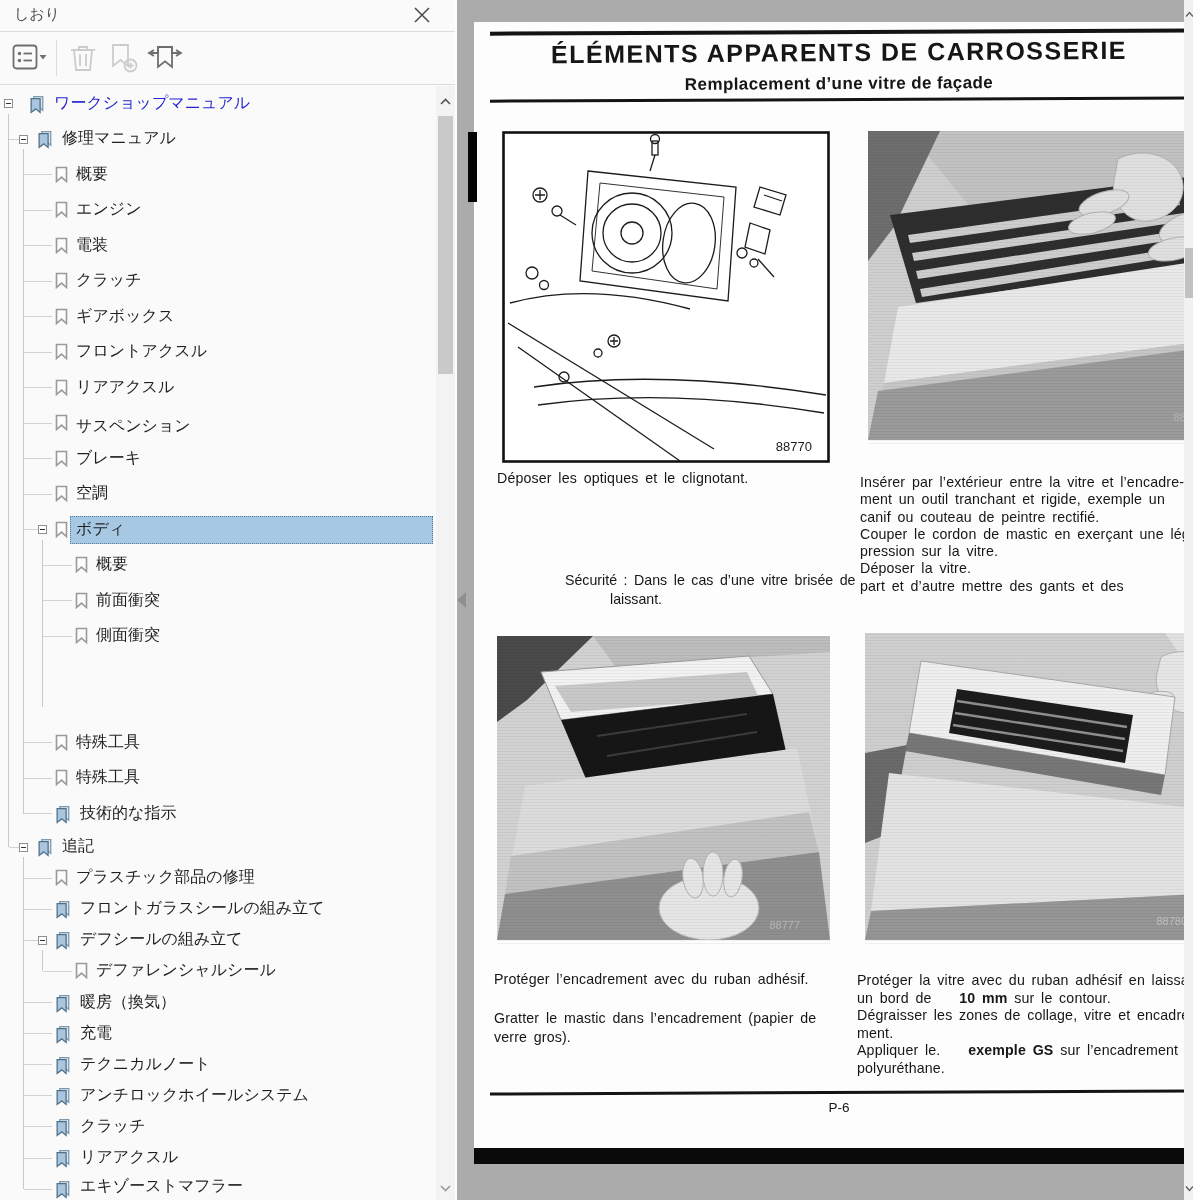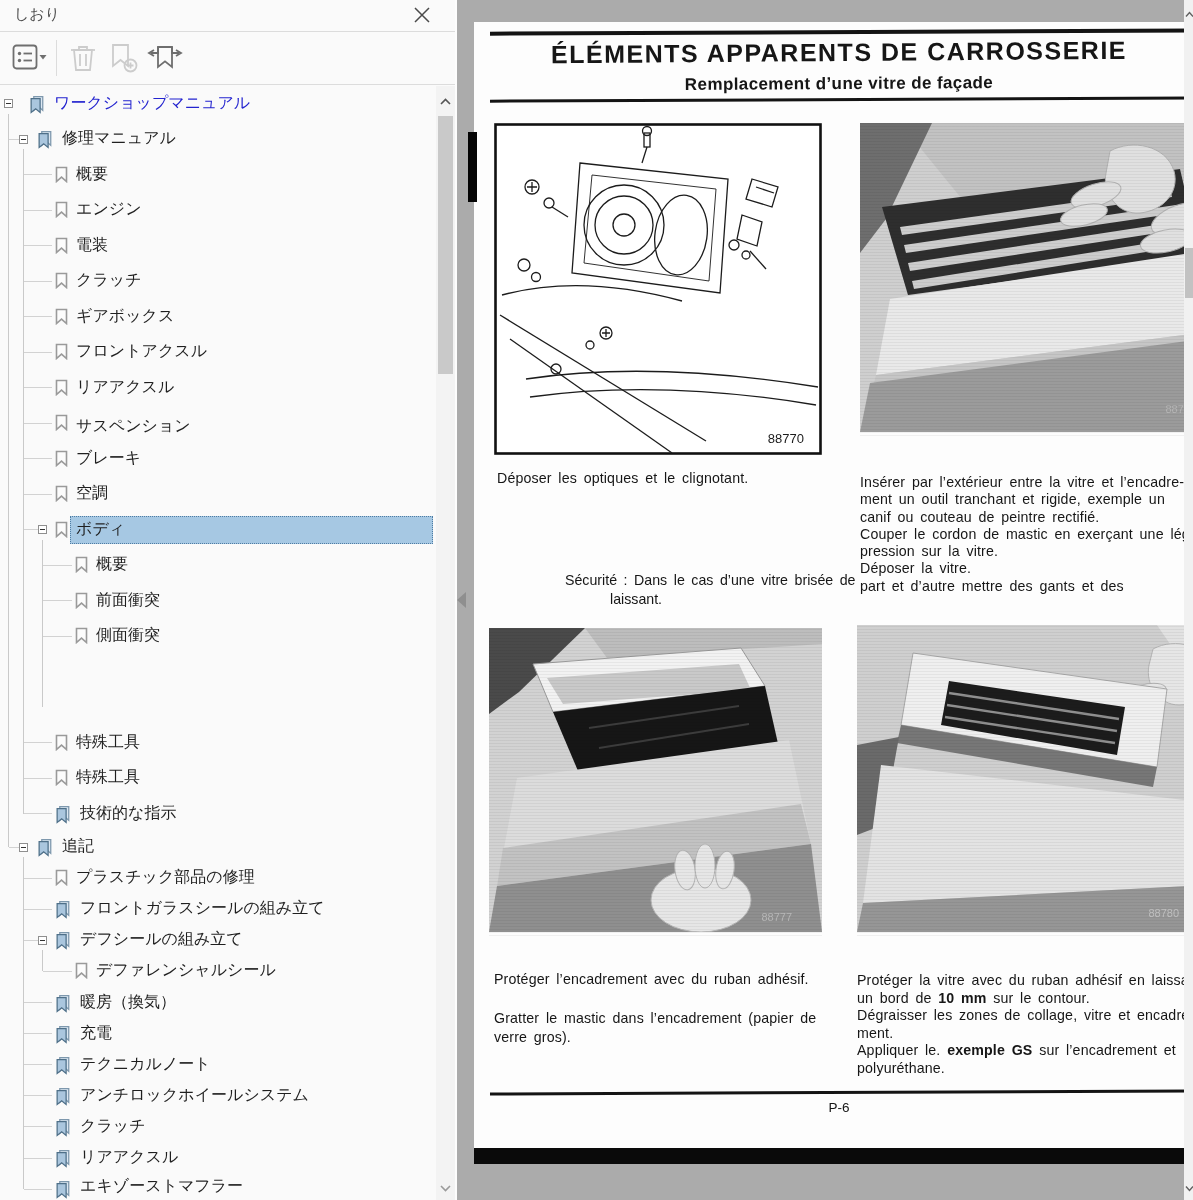--- a/index.html
+++ b/index.html
@@ -32,25 +32,25 @@
   #viewer{position:absolute;left:455px;top:0;width:738px;height:1200px;background:#ababab;
           border-left:2px solid #fdfdfd;overflow:hidden;}
   .page{position:absolute;left:17px;top:22px;width:775px;height:1126px;background:#fdfdfd;color:#161616;}
   .rule{position:absolute;background:#141414;transform:rotate(-0.25deg);}
   .doc-title{position:absolute;left:0;top:16px;width:730px;text-align:center;font-weight:bold;
              font-size:25px;letter-spacing:1.5px;transform:rotate(-0.45deg);white-space:nowrap;}
   .doc-subtitle{position:absolute;left:0;top:52px;width:730px;text-align:center;font-weight:bold;
              font-size:17px;letter-spacing:.4px;transform:rotate(-0.35deg);white-space:nowrap;}
   .cap{position:absolute;font-size:14.2px;letter-spacing:.15px;word-spacing:2.6px;line-height:17.3px;}
   .cap .cline{white-space:nowrap;}
-  .cap .cline b{font-weight:bold;}
+  .cap .cline b{font-weight:bold;margin-left:21px;}
   .cap.wide{line-height:19.3px;}
   .secnote{position:absolute;font-size:14.2px;word-spacing:2.6px;white-space:nowrap;}
   .footer-num{position:absolute;left:0;top:1078px;width:730px;text-align:center;font-size:13.5px;}
-  figure{margin:0;position:absolute;}
+  figure{margin:8px;position:absolute;}
   .photo::after{content:"";position:absolute;inset:0;
      background:repeating-linear-gradient(0deg,rgba(0,0,0,.05) 0 1px,transparent 1px 3px);}
   .black-bar{position:absolute;left:17px;top:1148px;width:745px;height:16px;background:#0a0a0a;}
   .black-mark{position:absolute;left:11px;top:132px;width:9px;height:70px;background:#050505;}
   .nav-left{position:absolute;left:0;top:592px;width:0;height:0;
      border-top:8px solid transparent;border-bottom:8px solid transparent;border-right:9px solid #8f8f8f;}
   .vscroll{position:absolute;right:0;top:0;width:11px;height:1200px;background:#f1f1f1;}
   .vthumb{position:absolute;left:1px;right:1px;top:248px;height:50px;background:#c2c2c2;}
 </style>
 </head>

